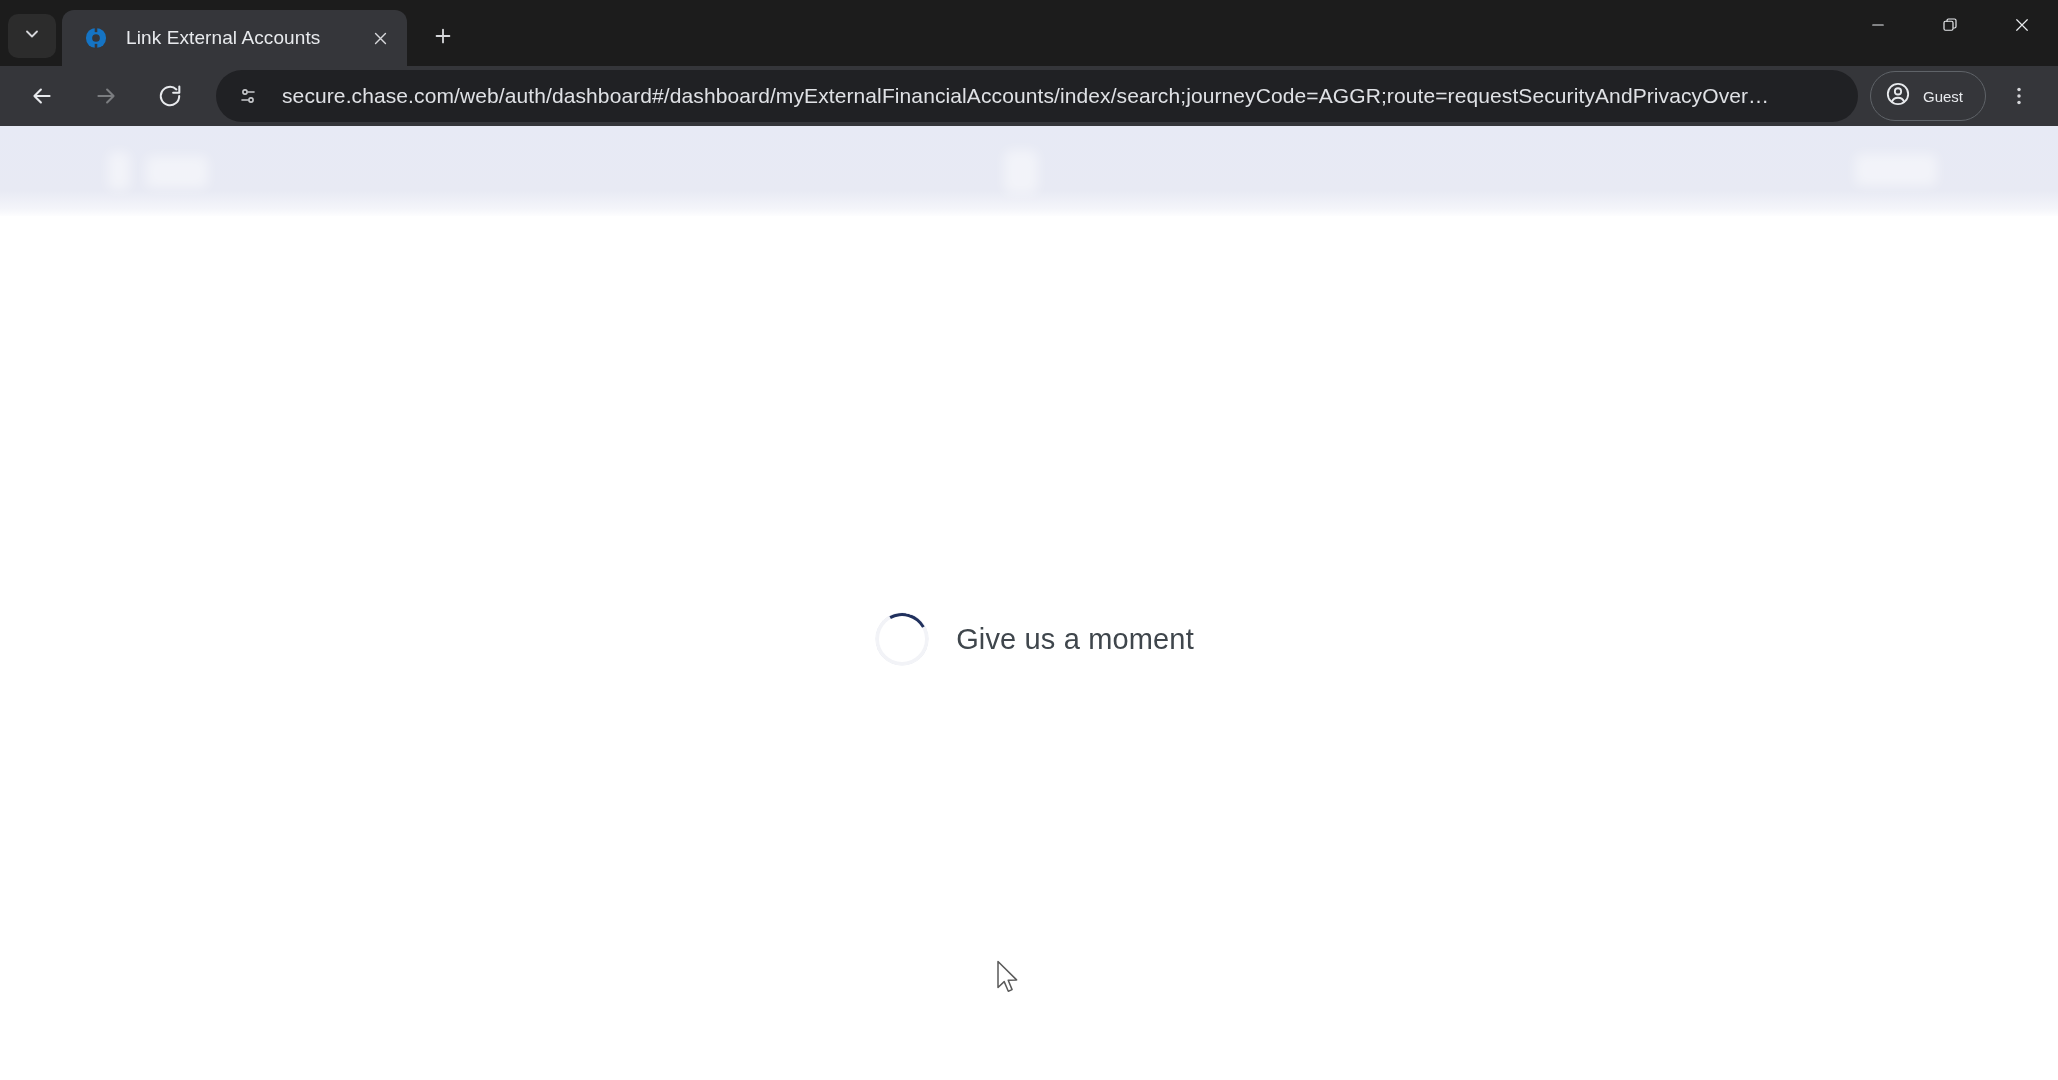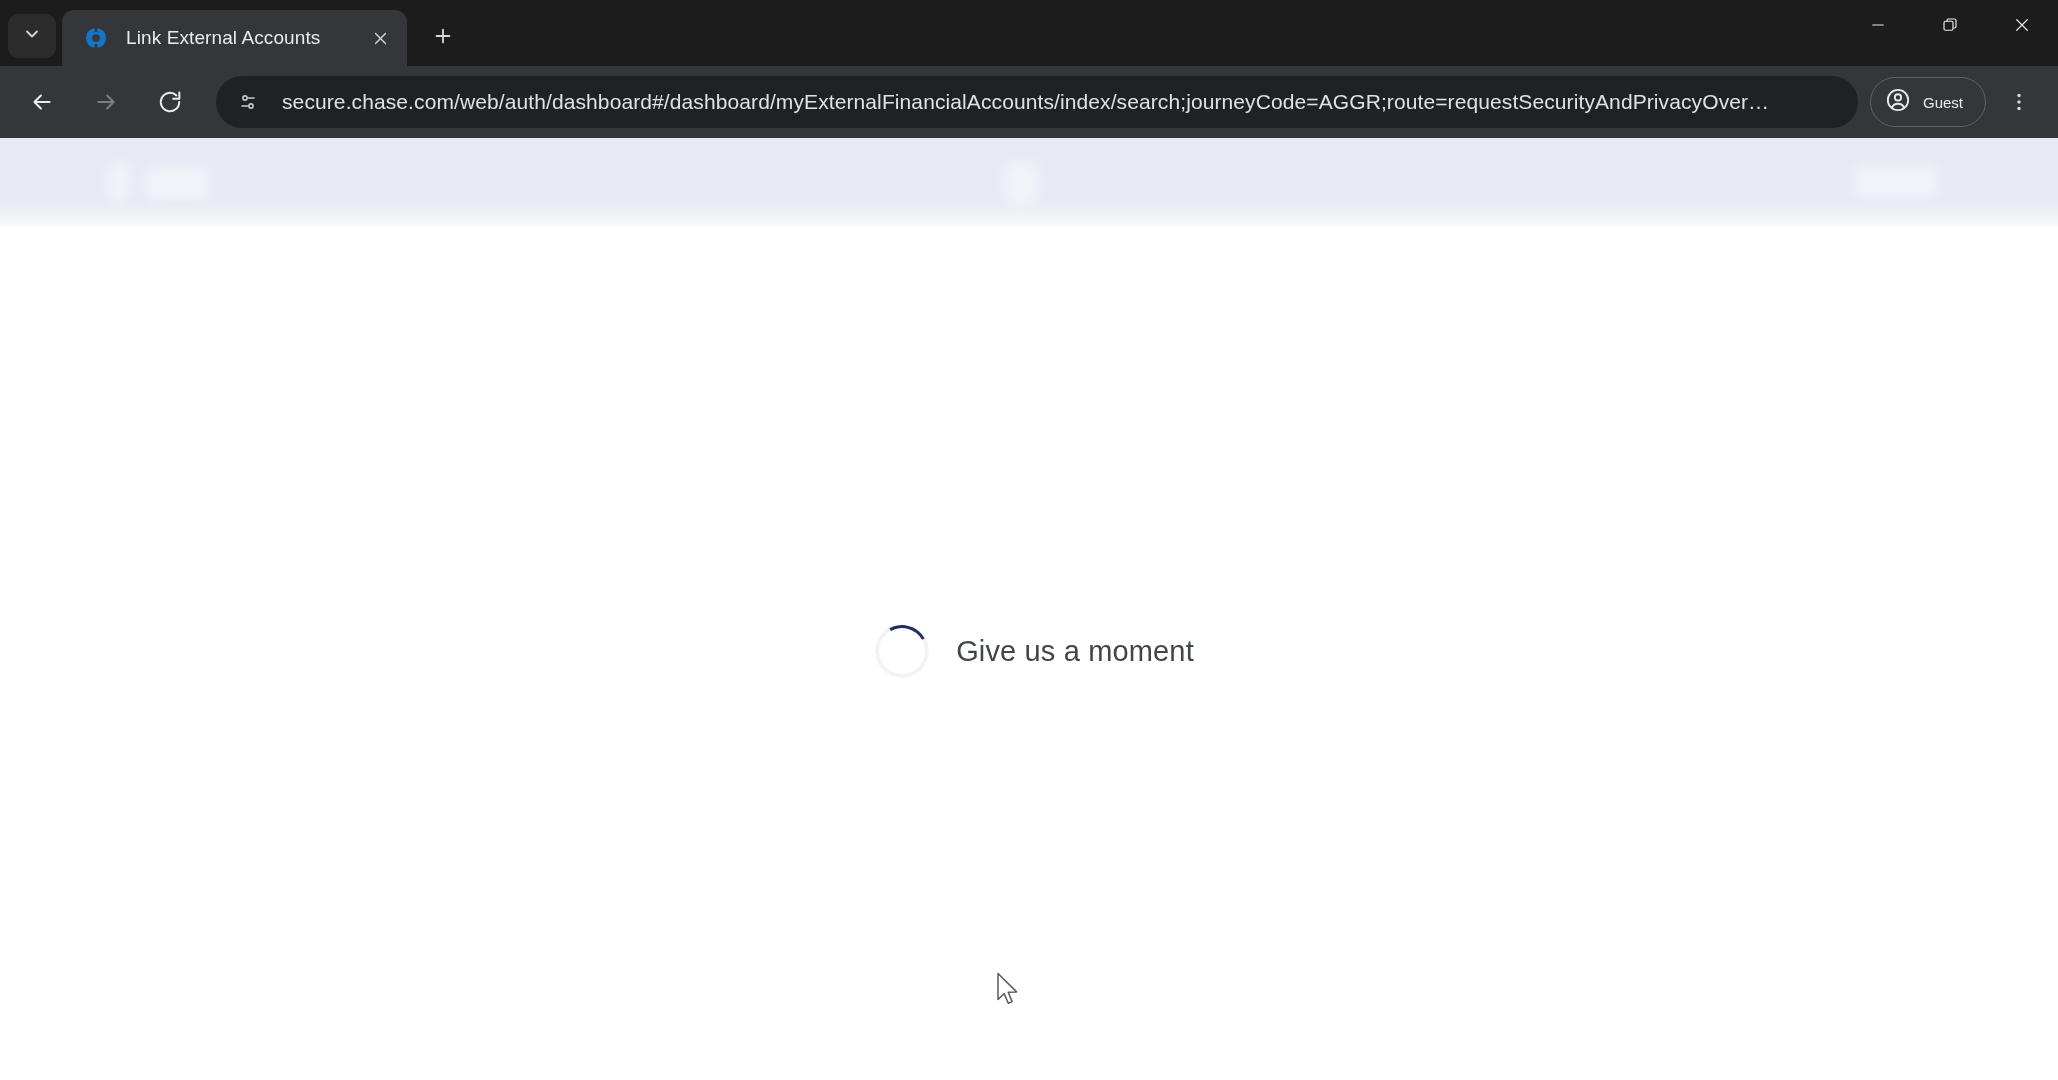--- a/index.html
+++ b/index.html
@@ -111,21 +111,21 @@
     width: 72px;
     height: 50px;
     display: flex;
     align-items: center;
     justify-content: center;
     cursor: pointer;
   }
 
   
   .toolbar {
-    height: 72px;
+    height: 60px;
     background: #35363a;
     display: flex;
     align-items: center;
     padding: 0 14px 0 10px;
     flex: 0 0 auto;
   }
 
   .nav-btn {
     width: 52px;
     height: 52px;

